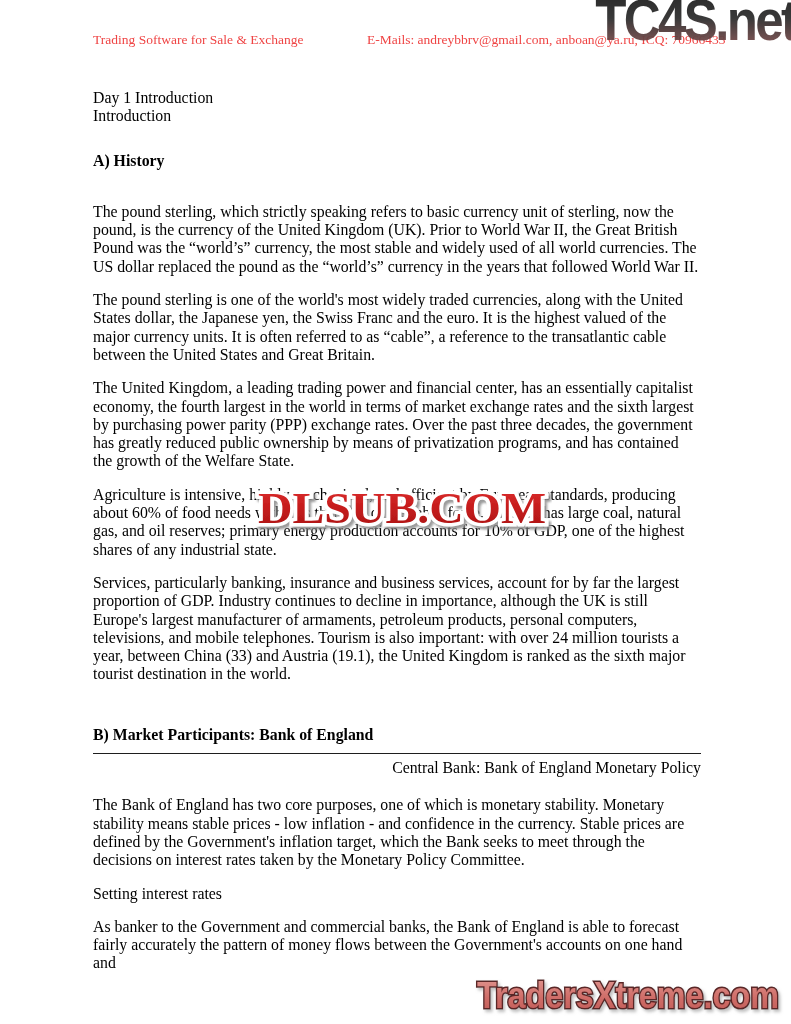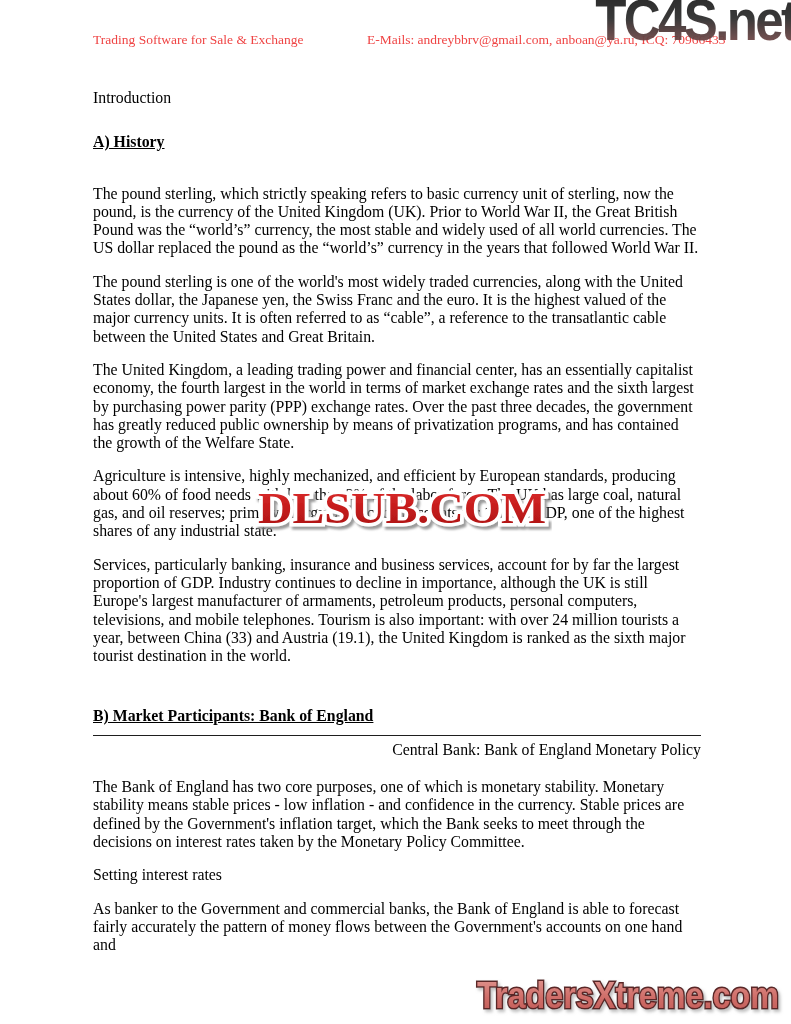--- a/index.html
+++ b/index.html
@@ -31,21 +31,21 @@
     opacity: 0.94; pointer-events: none; white-space: nowrap;
   }
 
   
   .doc {
     position: absolute; left: 93px; top: 89px; width: 608px;
     font-size: 15.8px; line-height: 18.3px;
   }
   .doc p { margin: 15px 0 0 0; font-family: Liberation Serif, serif; }
   .line { margin: 0; }
-  .heading { font-weight: bold; text-decoration: underline; }
+  .heading { font-weight: bold; }
   .h-a { margin-top: 26px; }
   .p-first { margin-top: 33px !important; }
   .h-b { margin-top: 42px; }
   .rule { border: none; border-top: 1.5px solid #1e1e1e; margin: 9px 0 0 0; width: 100%; }
   .central { margin-top: 5px; text-align: right; }
   .p-boe { margin-top: 19px !important; }
   .tight { margin: 0; }
 
   
   .wm-center { position: absolute; left: 252px; top: 478px; pointer-events: none; }
@@ -55,20 +55,21 @@
 <body>
 
 <div class="page">
 
   <div class="header">
     <span class="h-left">Trading Software for Sale &amp; Exchange</span>
     <span class="h-right">E-Mails: andreybbrv@gmail.com, anboan@ya.ru, ICQ: 70966433</span>
   </div>
 
   <div class="doc">
+    <div class="line">Day 1 Introduction</div>
     <div class="line">Introduction</div>
 
     <div class="heading h-a">A) History</div>
 
     <p class="p-first">The pound sterling, which strictly speaking refers to basic currency unit of sterling, now the pound, is the currency of the United Kingdom (UK). Prior to World War II, the Great British Pound was the “world’s” currency, the most stable and widely used of all world currencies. The US dollar replaced the pound as the “world’s” currency in the years that followed World War II.</p>
     <p>The pound sterling is one of the world's most widely traded currencies, along with the United States dollar, the Japanese yen, the Swiss Franc and the euro. It is the highest valued of the major currency units. It is often referred to as “cable”, a reference to the transatlantic cable between the United States and Great Britain.</p>
     <p>The United Kingdom, a leading trading power and financial center, has an essentially capitalist economy, the fourth largest in the world in terms of market exchange rates and the sixth largest by purchasing power parity (PPP) exchange rates. Over the past three decades, the government has greatly reduced public ownership by means of privatization programs, and has contained the growth of the Welfare State.</p>
     <p>Agriculture is intensive, highly mechanized, and efficient by European standards, producing about 60% of food needs with less than 2% of the labor force. The UK has large coal, natural gas, and oil reserves; primary energy production accounts for 10% of GDP, one of the highest shares of any industrial state.</p>
     <p>Services, particularly banking, insurance and business services, account for by far the largest proportion of GDP. Industry continues to decline in importance, although the UK is still Europe's largest manufacturer of armaments, petroleum products, personal computers, televisions, and mobile telephones. Tourism is also important: with over 24 million tourists a year, between China (33) and Austria (19.1), the United Kingdom is ranked as the sixth major tourist destination in the world.</p>
 

